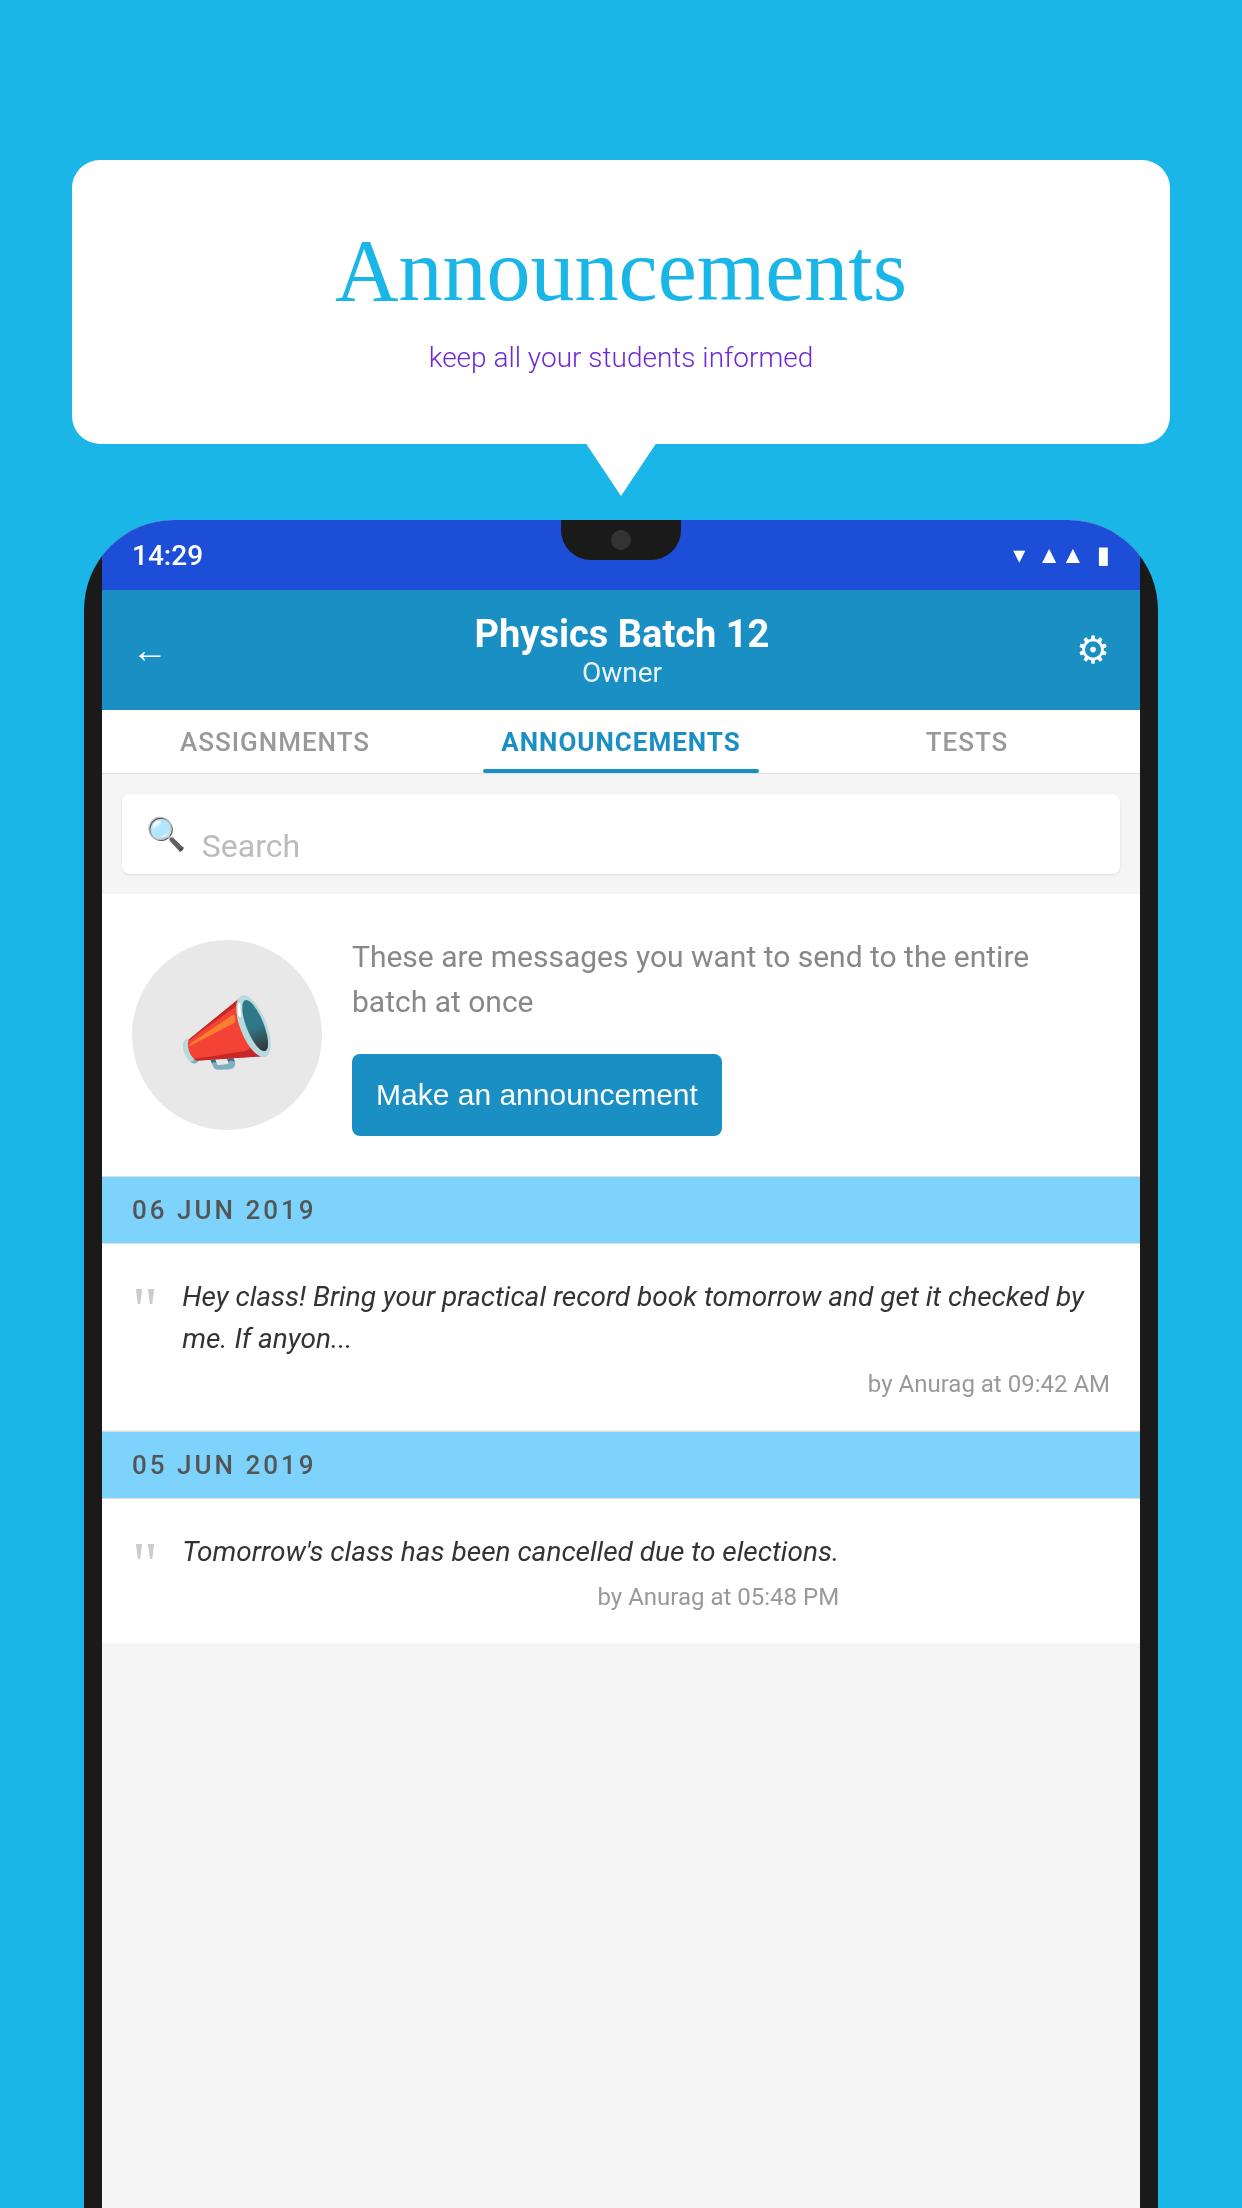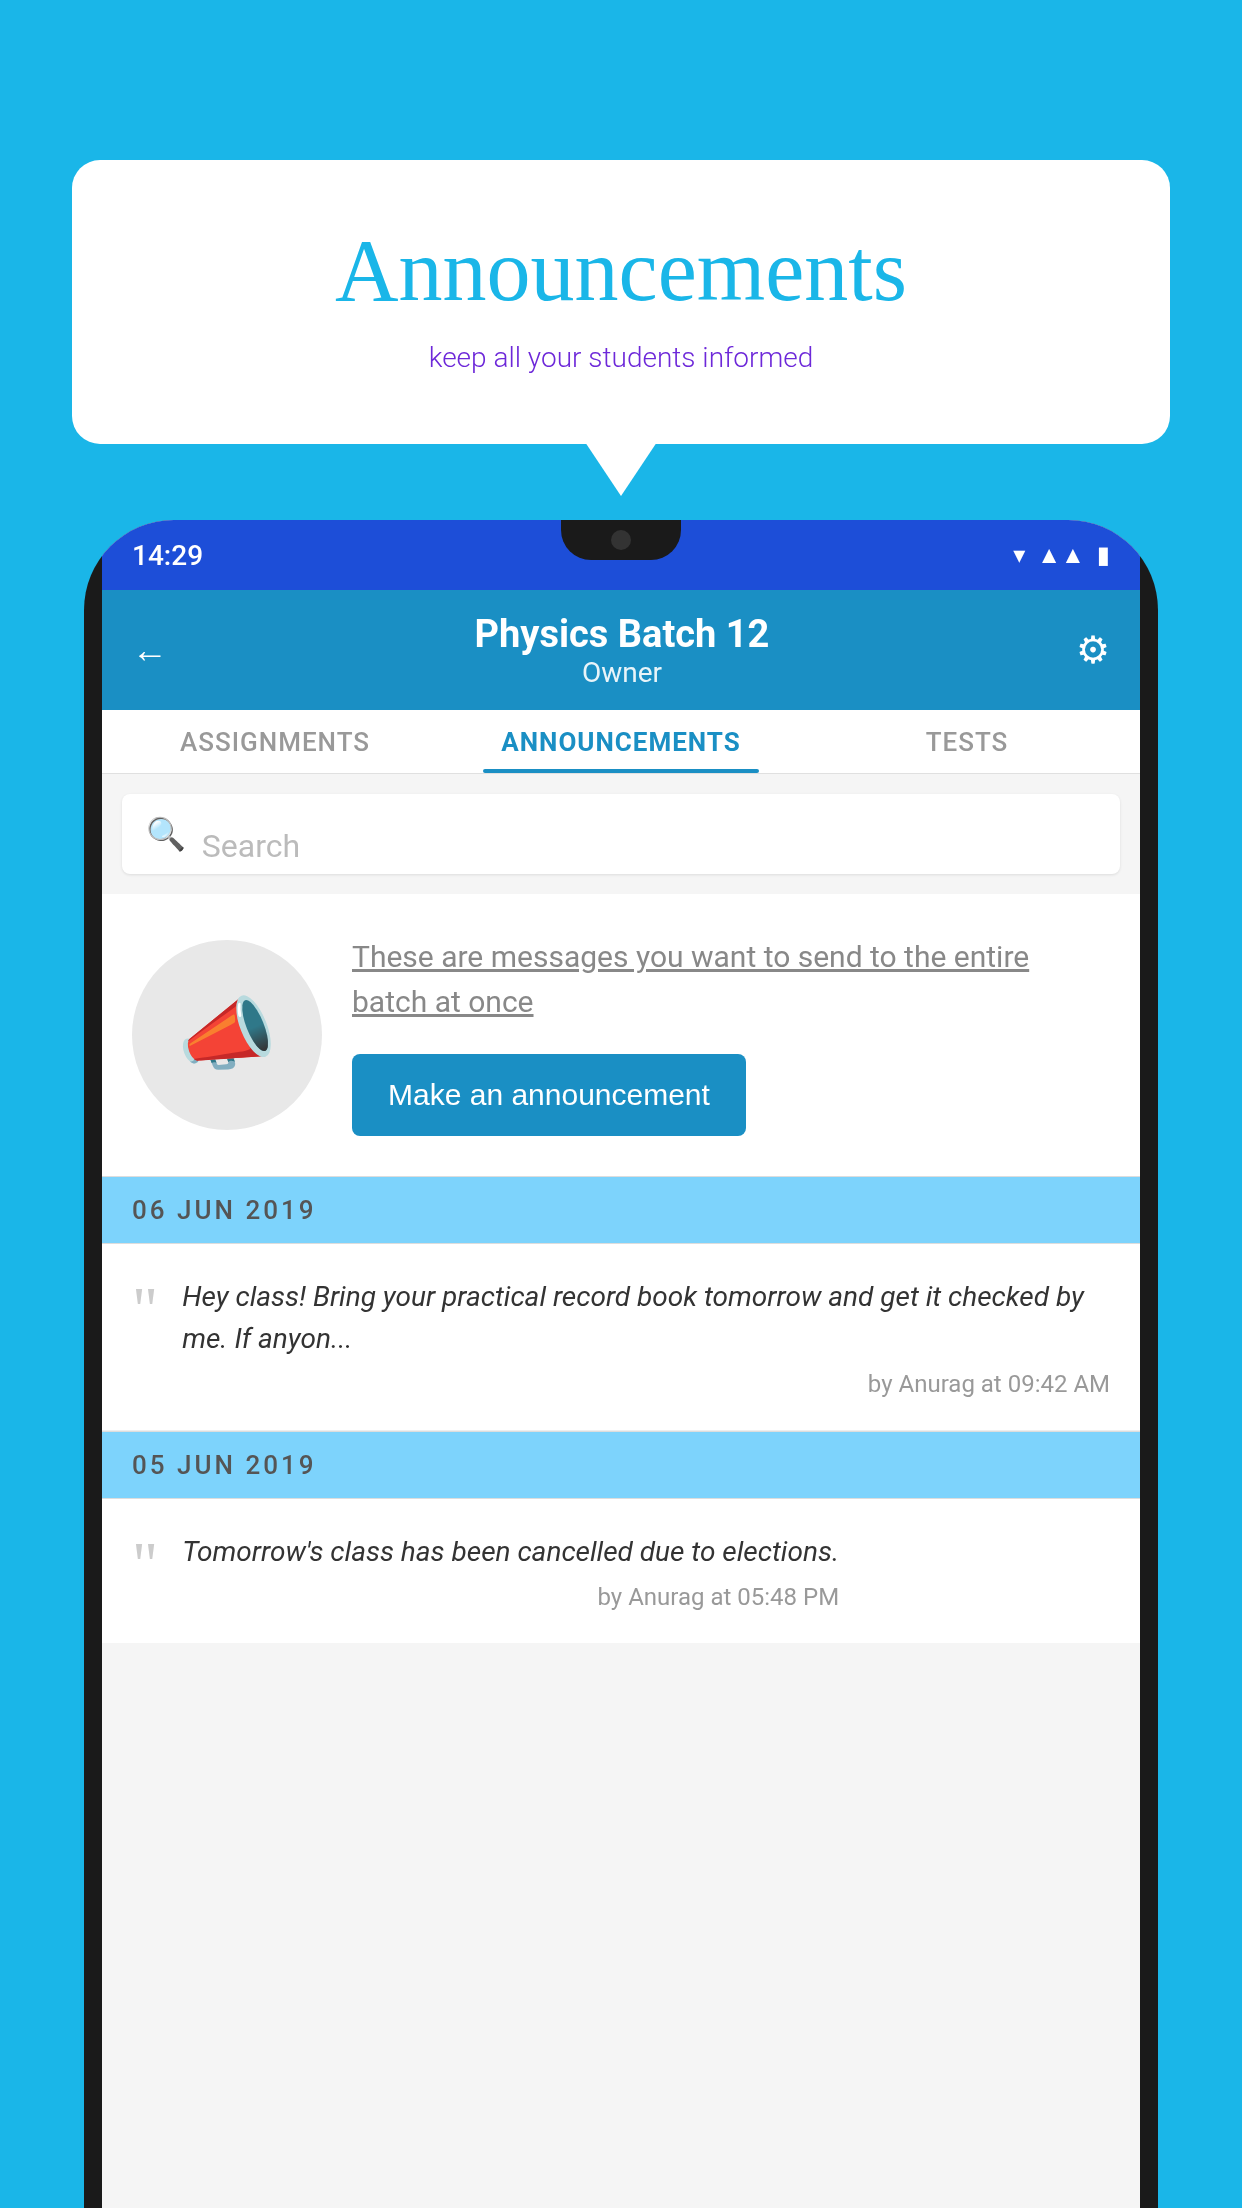--- a/index.html
+++ b/index.html
@@ -238,28 +238,27 @@
       color: #666;
     }
     .empty-state-right {
       flex: 1;
     }
     .empty-state-text {
       color: #888;
       font-size: 30px;
       line-height: 1.5;
       margin-bottom: 30px;
-      text-decoration: underline;
     }
     .make-announcement-btn {
       background: #1a8fc4;
       color: white;
       border: none;
       border-radius: 8px;
-      padding: 24px 36px;
+      padding: 24px 24px;
       font-size: 30px;
       cursor: pointer;
       font-weight: 500;
     }
 
     
     .date-divider {
       background: #7dd3fc;
       padding: 18px 30px;
       font-size: 26px;

